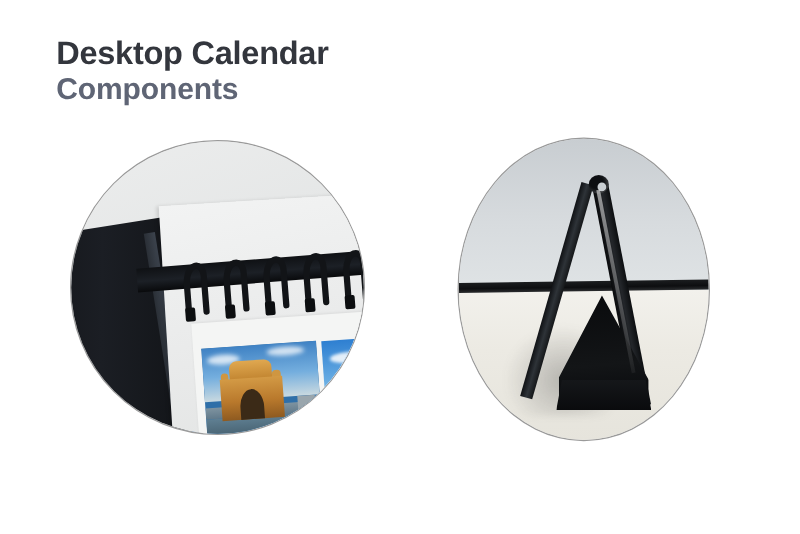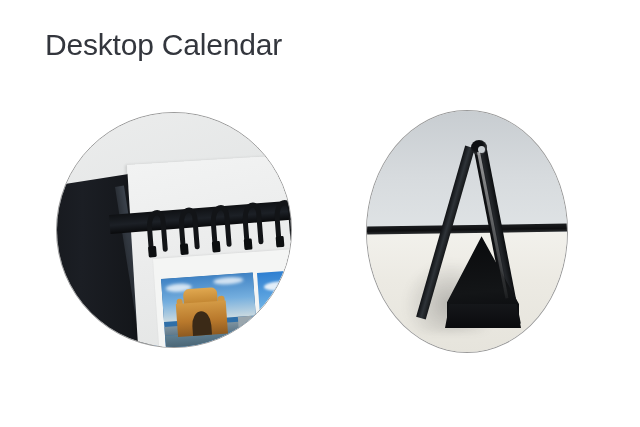--- a/index.html
+++ b/index.html
@@ -17,22 +17,22 @@
   }
 
   
   #title-block {
     position: absolute;
     left: 45px;
     top: 28px;
     line-height: 1.12;
   }
   #title-line-1 {
-    font-size: 30px;
-    font-weight: normal;
+    font-size: 26px;
+    font-weight: bold;
     color: #33363d;
     letter-spacing: -0.2px;
     display: block;
   }
   #title-line-2 {
     font-size: 24px;
     font-weight: bold;
     color: #5f6575;
     letter-spacing: -0.1px;
     display: block;
@@ -332,20 +332,21 @@
     height: 10%;
     background: linear-gradient(180deg, #15171a 0%, #0a0b0d 100%);
     clip-path: polygon(6% 0%, 94% 0%, 100% 100%, 0% 100%);
   }
 </style>
 </head>
 <body>
 
 <div id="title-block">
   <span id="title-line-1">Desktop Calendar</span>
+  <span id="title-line-2">Components</span>
 </div>
 
 <div class="panel" id="panel-left">
 
   <div class="circle-frame" id="circle-left">
     <div class="photo">
 
       <div class="cal-bg"></div>
 
       <div class="cal-backboard"></div>

